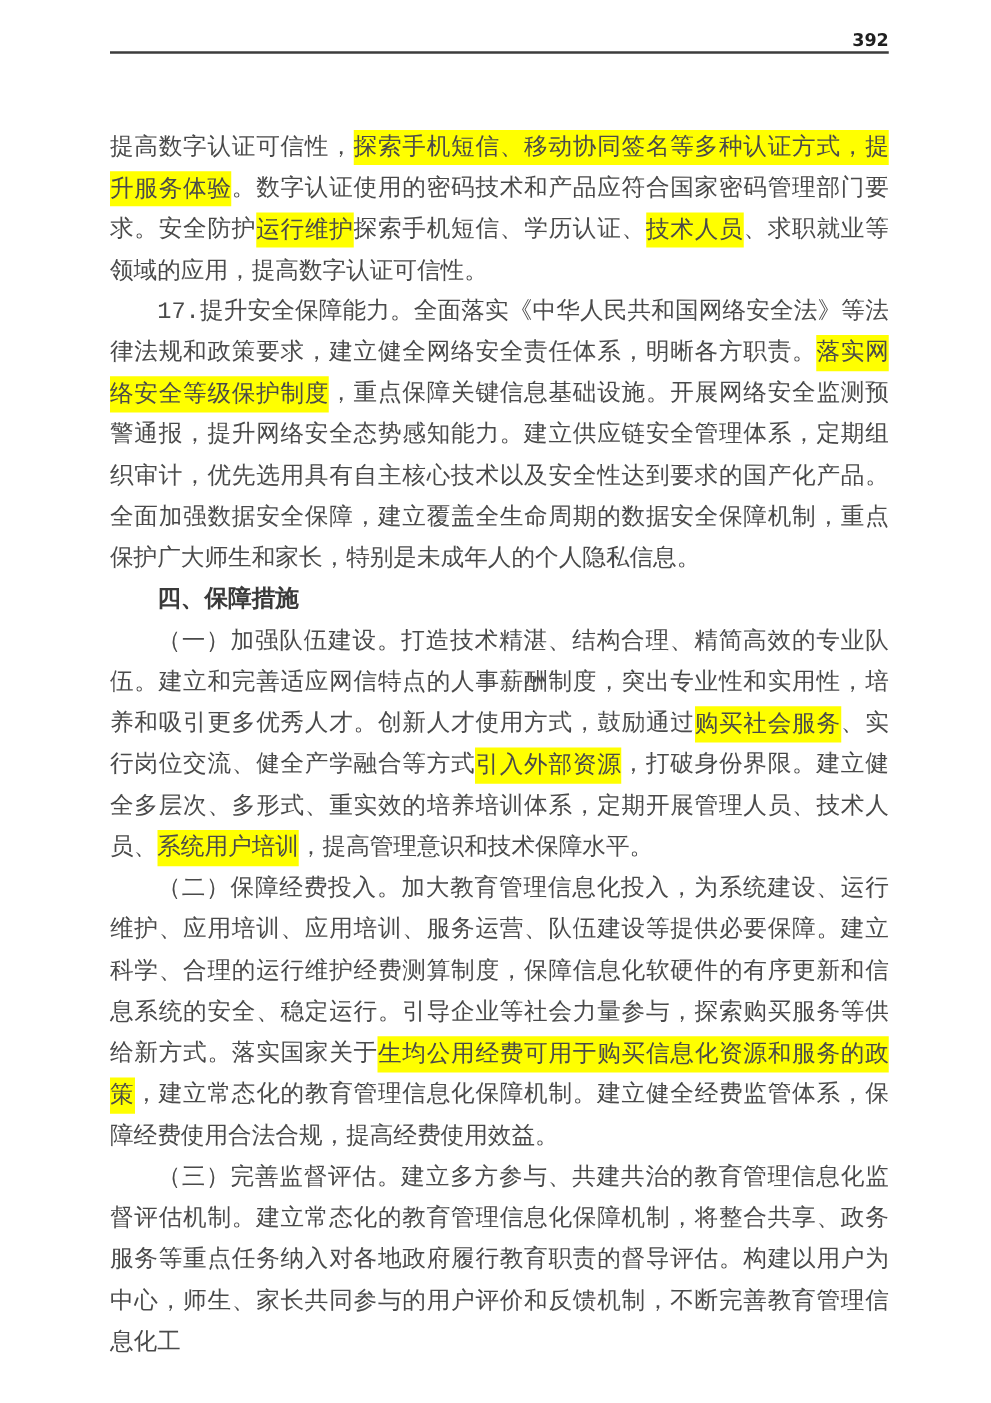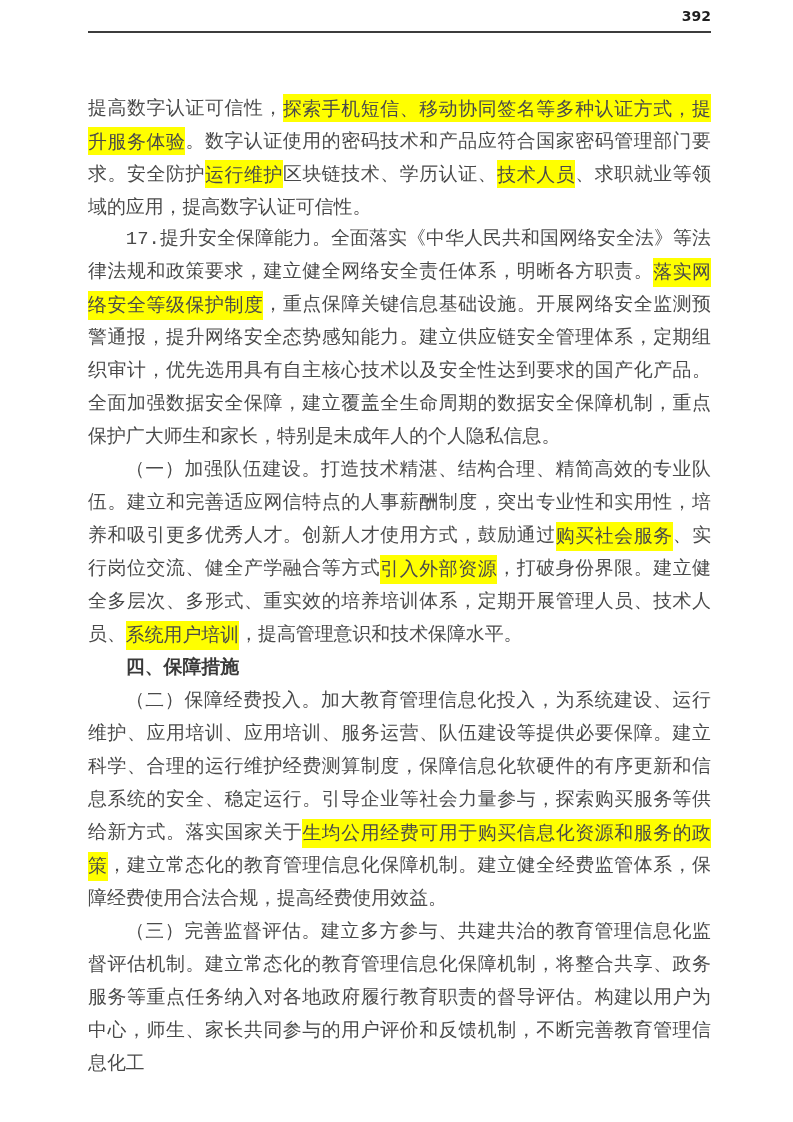--- a/index.html
+++ b/index.html
@@ -16,24 +16,24 @@
     font-family: "Liberation Sans", "DejaVu Sans", sans-serif;
   }
   .content {
     position: absolute;
     left: 88px;
     top: 0;
     width: 623px;
   }
   .header {
     height: 29px;
-    padding-top: 2px;
+    padding-top: 12px;
     display: flex;
     justify-content: flex-end;
-    align-items: center;
+    align-items: flex-end;
   }
   .page-num {
     font-size: 14px;
     line-height: 15px;
     font-weight: 700;
     color: #1f1f1f;
     font-family: "DejaVu Sans", sans-serif;
   }
   .rule {
     height: 2px;
@@ -67,21 +67,21 @@
 </head>
 <body>
 
 <div class="page">
   <div class="content">
     <div class="header">
       <span class="page-num">392</span>
     </div>
     <div class="rule"></div>
     <main class="doc-body">
-        <p class=""><span>提高数字认证可信性，</span><span class="hl">探索手机短信、移动协同签名等多种认证方式，提升服务体验</span><span>。数字认证使用的密码技术和产品应符合国家密码管理部门要求。安全防护</span><span class="hl">运行维护</span><span>区块链技术、学历认证、</span><span class="hl">技术人员</span><span>、求职就业等领域的应用，提高数字认证可信性。</span></p>
+        <p class=""><span>提高数字认证可信性，</span><span class="hl">探索手机短信、移动协同签名等多种认证方式，提升服务体验</span><span>。数字认证使用的密码技术和产品应符合国家密码管理部门要求。安全防护</span><span class="hl">运行维护</span><span>探索手机短信、学历认证、</span><span class="hl">技术人员</span><span>、求职就业等领域的应用，提高数字认证可信性。</span></p>
         <p class="indent"><span>17.提升安全保障能力。全面落实《中华人民共和国网络安全法》等法律法规和政策要求，建立健全网络安全责任体系，明晰各方职责。</span><span class="hl">落实网络安全等级保护制度</span><span>，重点保障关键信息基础设施。开展网络安全监测预警通报，提升网络安全态势感知能力。建立供应链安全管理体系，定期组织审计，优先选用具有自主核心技术以及安全性达到要求的国产化产品。全面加强数据安全保障，建立覆盖全生命周期的数据安全保障机制，重点保护广大师生和家长，特别是未成年人的个人隐私信息。</span></p>
+        <p class="indent heading"><span>四、保障措施</span></p>
         <p class="indent"><span>（一）加强队伍建设。打造技术精湛、结构合理、精简高效的专业队伍。建立和完善适应网信特点的人事薪酬制度，突出专业性和实用性，培养和吸引更多优秀人才。创新人才使用方式，鼓励通过</span><span class="hl">购买社会服务</span><span>、实行岗位交流、健全产学融合等方式</span><span class="hl">引入外部资源</span><span>，打破身份界限。建立健全多层次、多形式、重实效的培养培训体系，定期开展管理人员、技术人员、</span><span class="hl">系统用户培训</span><span>，提高管理意识和技术保障水平。</span></p>
-        <p class="indent heading"><span>四、保障措施</span></p>
         <p class="indent"><span>（二）保障经费投入。加大教育管理信息化投入，为系统建设、运行维护、应用培训、应用培训、服务运营、队伍建设等提供必要保障。建立科学、合理的运行维护经费测算制度，保障信息化软硬件的有序更新和信息系统的安全、稳定运行。引导企业等社会力量参与，探索购买服务等供给新方式。落实国家关于</span><span class="hl">生均公用经费可用于购买信息化资源和服务的政策</span><span>，建立常态化的教育管理信息化保障机制。建立健全经费监管体系，保障经费使用合法合规，提高经费使用效益。</span></p>
         <p class="indent"><span>（三）完善监督评估。建立多方参与、共建共治的教育管理信息化监督评估机制。建立常态化的教育管理信息化保障机制，将整合共享、政务服务等重点任务纳入对各地政府履行教育职责的督导评估。构建以用户为中心，师生、家长共同参与的用户评价和反馈机制，不断完善教育管理信息化工</span></p>
       </main>
   </div>
 </div>
 
 </body></html>

